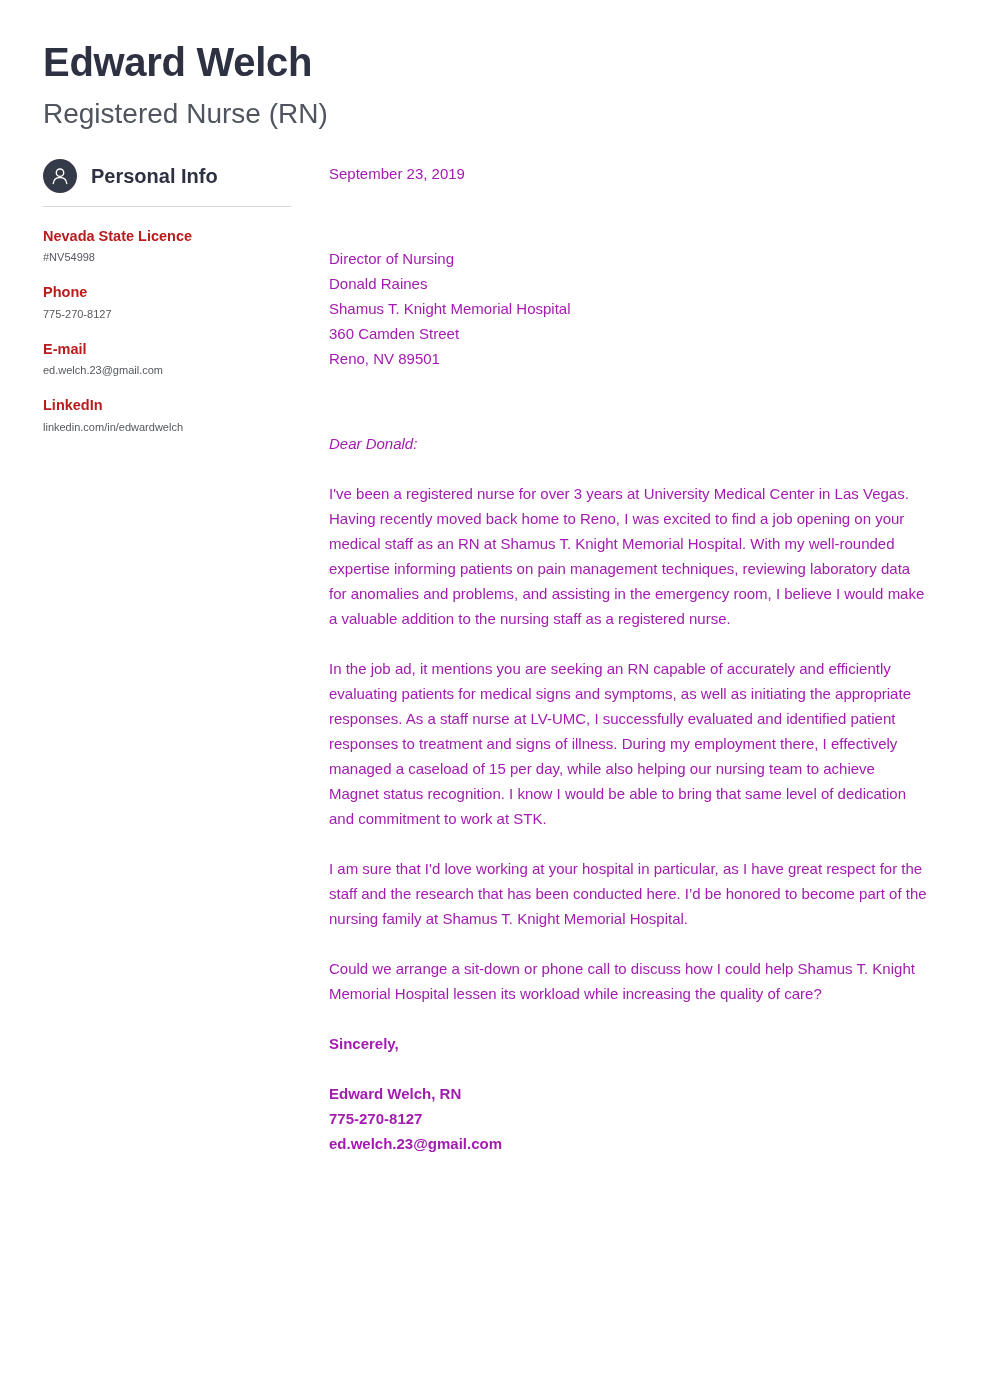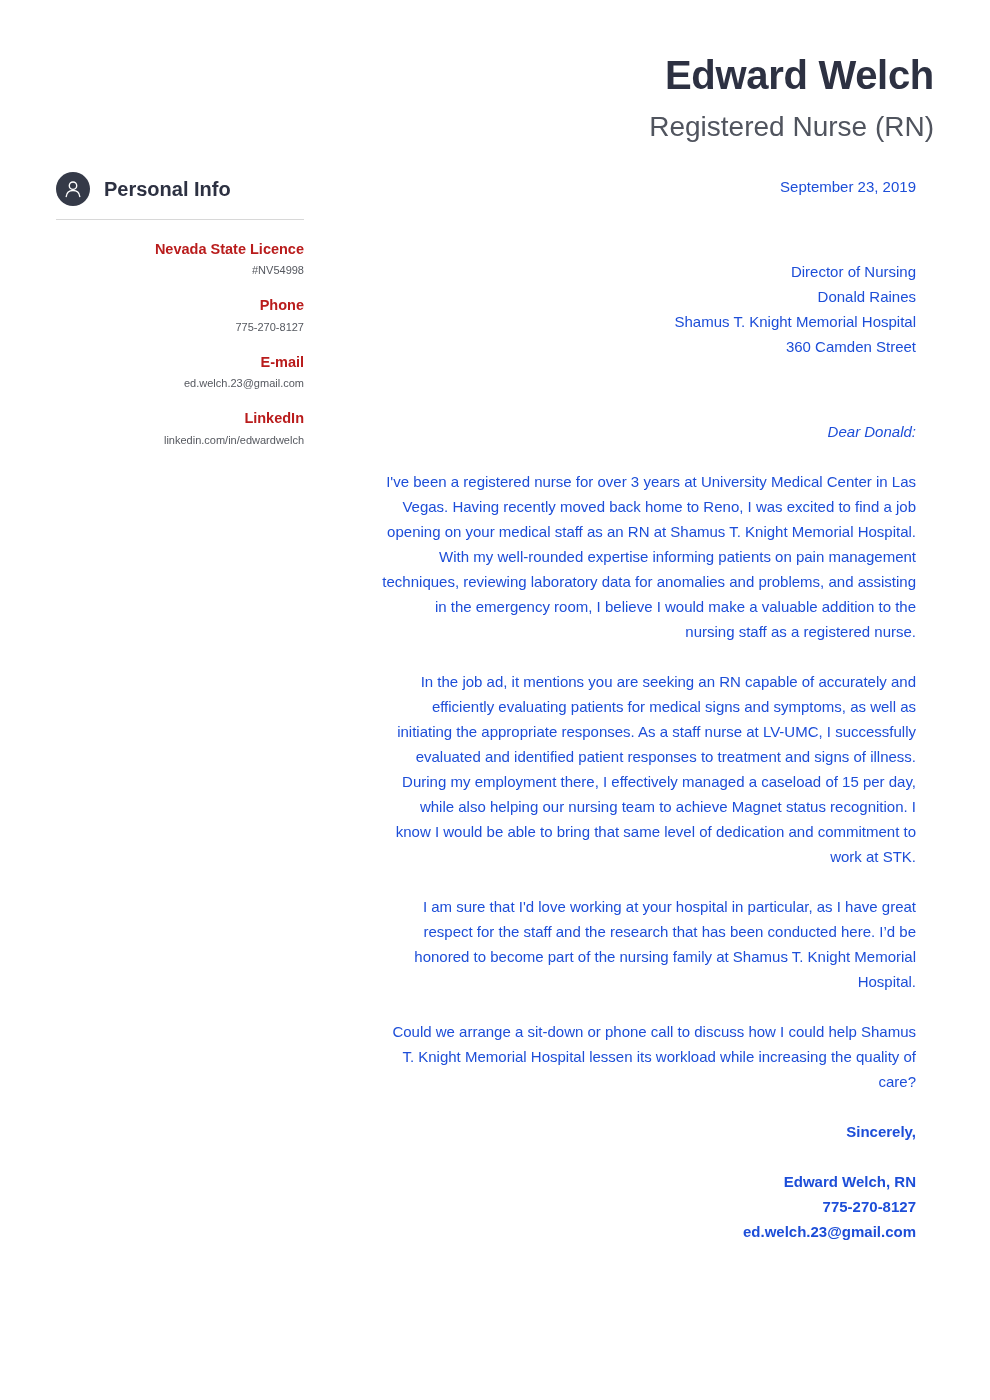--- a/index.html
+++ b/index.html
@@ -2,35 +2,35 @@
 <html><head>
 <meta charset="utf-8">
 <style>
   * { margin:0; padding:0; box-sizing:border-box; }
   html, body {
     width:990px; height:1400px;
     background:#ffffff;
     font-family:"Liberation Sans", sans-serif;
     -webkit-font-smoothing:antialiased;
   }
-  .page { position:relative; width:990px; height:1400px; padding:16px;text-align:right; }
+  .page { position:relative; width:990px; height:1400px; padding:3px; }
 
   
   .header { padding:38px 40px 0 40px; }
   .name {
     font-size:40px; font-weight:bold; color:#2d3142;
     letter-spacing:-0.3px; line-height:1.08;
   }
   .job-title {
     font-size:28px; font-weight:normal; color:#50545e;
     margin-top:13px; line-height:1.2;
   }
 
   
-  .columns { display:flex; align-items:flex-start; margin-top:28px;gap:40px; }
+  .columns { display:flex; align-items:flex-start; margin-top:28px; }
   .sidebar { width:288px; padding-left:40px; flex:0 0 288px; }
   .content { flex:1; padding-left:38px; padding-right:58px; padding-top:2px; }
 
   
   .section-head { display:flex; align-items:center; gap:14px; }
   .avatar-icon {
     width:34px; height:34px; border-radius:50%;
     background:#353a48; flex:0 0 34px;
     display:flex; align-items:center; justify-content:center;
   }
@@ -51,21 +51,21 @@
   .info-label {
     font-size:14.5px; font-weight:bold; color:#b91c1c;
     line-height:1.35; margin-bottom:4px;
   }
   .info-value {
     font-size:11px; font-weight:normal; color:#55585f;
     line-height:1.35; word-break:break-word;
   }
 
   
-  .letter { font-size:15px; color:#1d4ed8; line-height:25px; }
+  .letter { font-size:15px; color:#a21caf; line-height:25px; }
   .letter-date { margin-bottom:0; }
   .spacer-lg { height:60px; }
   .spacer-md { height:60px; }
   .spacer-sm { height:25px; }
   .addr-line { line-height:25px; }
   .salutation { line-height:25px;font-style:italic; }
   .para { line-height:25px; margin:0; }
   .para + .para { margin-top:25px; }
   .sign-line { line-height:25px;font-weight:bold; }
 </style>
@@ -124,20 +124,21 @@
 
       <div class="letter-date">September 23, 2019</div>
 
       <div class="spacer-lg"></div>
 
       <div>
         <div class="addr-line">Director of Nursing</div>
         <div class="addr-line">Donald Raines</div>
         <div class="addr-line">Shamus T. Knight Memorial Hospital</div>
         <div class="addr-line">360 Camden Street</div>
+        <div class="addr-line">Reno, NV 89501</div>
       </div>
 
       <div class="spacer-md"></div>
 
       <div class="salutation">Dear Donald:</div>
 
       <div class="spacer-sm"></div>
 
       <p class="para">I've been a registered nurse for over 3 years at University Medical Center in Las Vegas. Having recently moved back home to Reno, I was excited to find a job opening on your medical staff as an RN at Shamus T. Knight Memorial Hospital. With my well-rounded expertise informing patients on pain management techniques, reviewing laboratory data for anomalies and problems, and assisting in the emergency room, I believe I would make a valuable addition to the nursing staff as a registered nurse.</p>
       <p class="para">In the job ad, it mentions you are seeking an RN capable of accurately and efficiently evaluating patients for medical signs and symptoms, as well as initiating the appropriate responses. As a staff nurse at LV-UMC, I successfully evaluated and identified patient responses to treatment and signs of illness. During my employment there, I effectively managed a caseload of 15 per day, while also helping our nursing team to achieve Magnet status recognition. I know I would be able to bring that same level of dedication and commitment to work at STK.</p>

